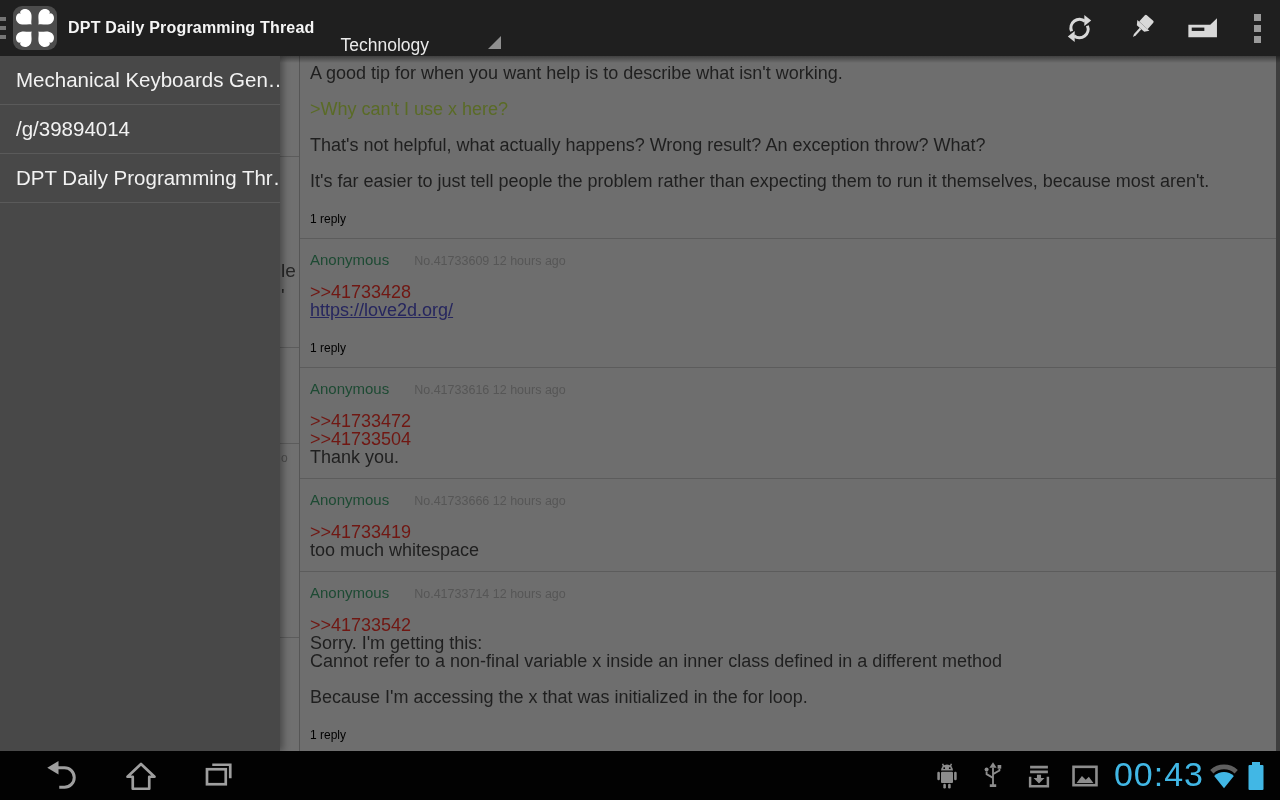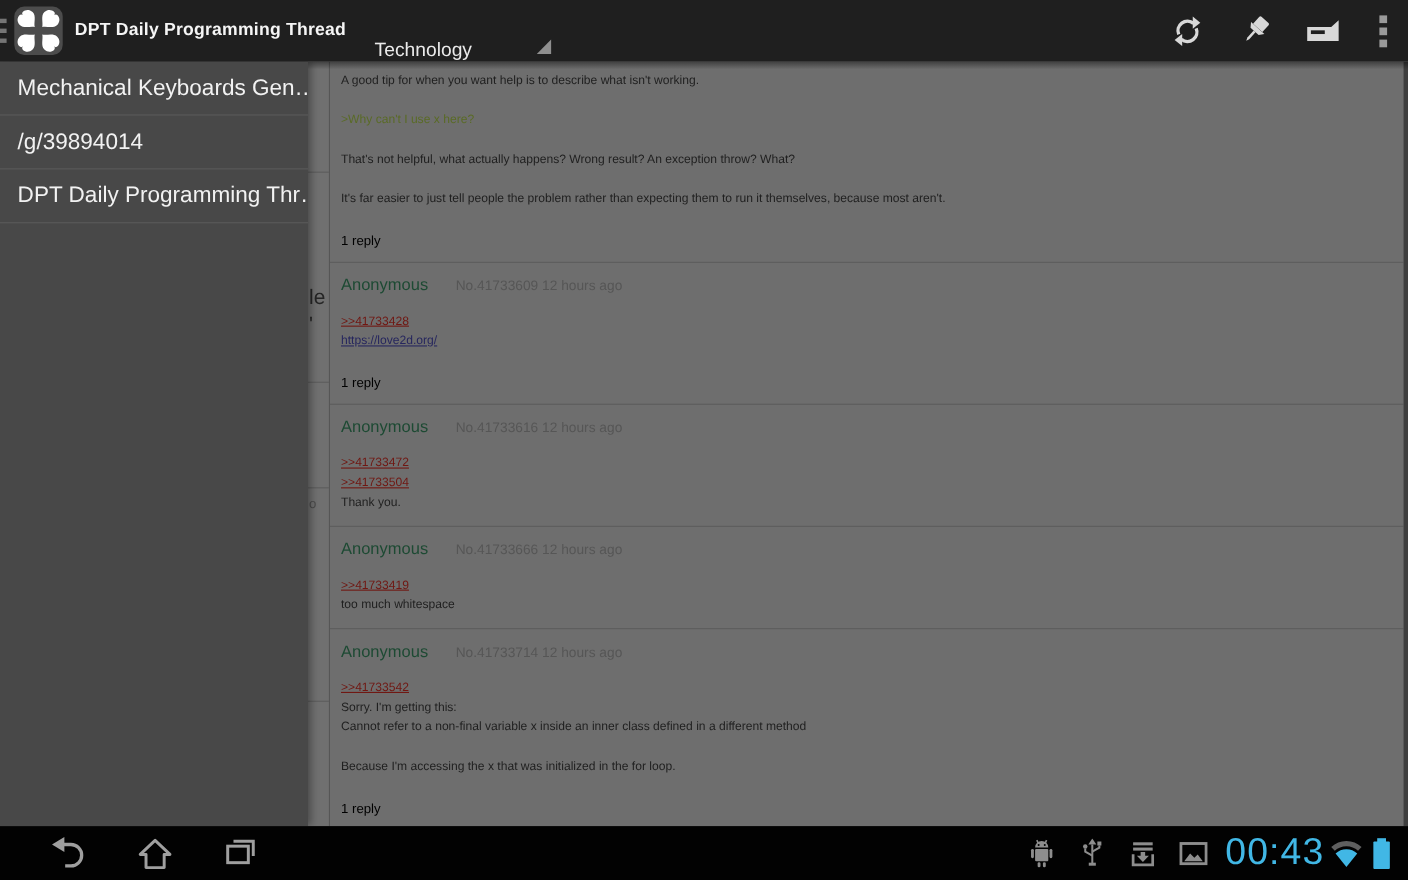--- a/index.html
+++ b/index.html
@@ -29,23 +29,23 @@
   .frag{position:absolute;left:281px;color:#262626;font-size:19px;line-height:17px;}
   .frag.small{color:#4c4c4c;font-size:12px;line-height:12px;}
 
   .thread{position:absolute;left:300px;top:0;right:4px;bottom:0;overflow:hidden;background:var(--content_bg);}
   .post{padding:12px 10px;border-bottom:1px solid #5c5c5c;}
   .post.first{padding-top:8px;}
   .post-header{margin-bottom:14px;}
   .poster-name{color:var(--name_green);font-size:15px;}
   .post-meta{color:#565656;font-size:12.5px;margin-left:25px;}
   .block + .block{margin-top:18px;}
-  .ln{font-size:11px;line-height:18px;color:#1f1f1f;}
+  .ln{font-size:18px;line-height:18px;color:#1f1f1f;}
   .ln-green{color:var(--greentext);}
-  .ln-quote{color:var(--quotelink_red);text-decoration:underline;width:max-content;}
+  .ln-quote{color:var(--quotelink_red);width:max-content;}
   .ln-link{color:var(--link_blue);text-decoration:underline;width:max-content;}
   .replies{margin-top:22px;color:#000000;font-size:12px;}
   .scrollbar{position:absolute;right:0;top:0;bottom:0;width:4px;background:#3e3e3e;}
   .ab-shadow{position:absolute;top:0;left:0;right:0;height:7px;z-index:5;
              background:linear-gradient(rgba(0,0,0,.42),rgba(0,0,0,0));}
 
   
   .drawer{position:absolute;left:0;top:0;bottom:0;width:280px;background:var(--drawer_bg);z-index:10;
           box-shadow:3px 0 7px rgba(0,0,0,.35);}
   .drawer-header{height:46px;display:flex;align-items:flex-end;padding:0 0 9px 16px;color:#9d9d9d;

